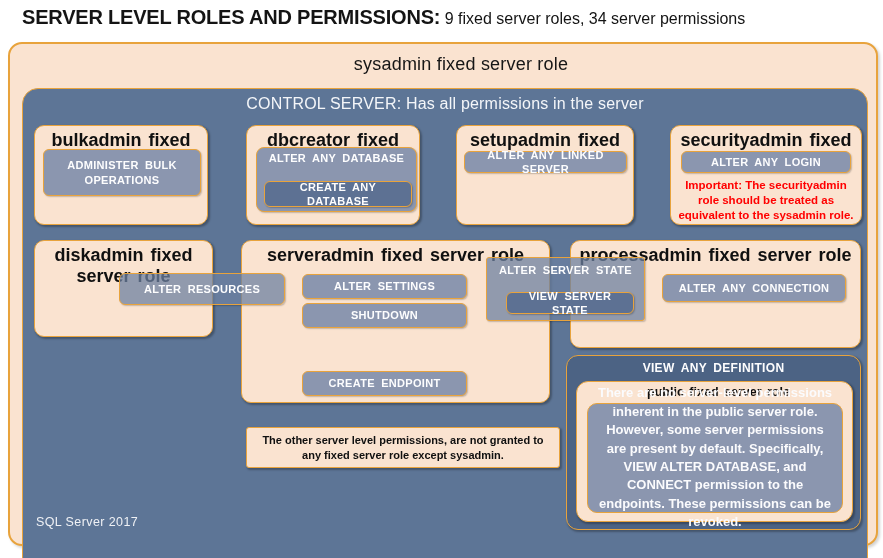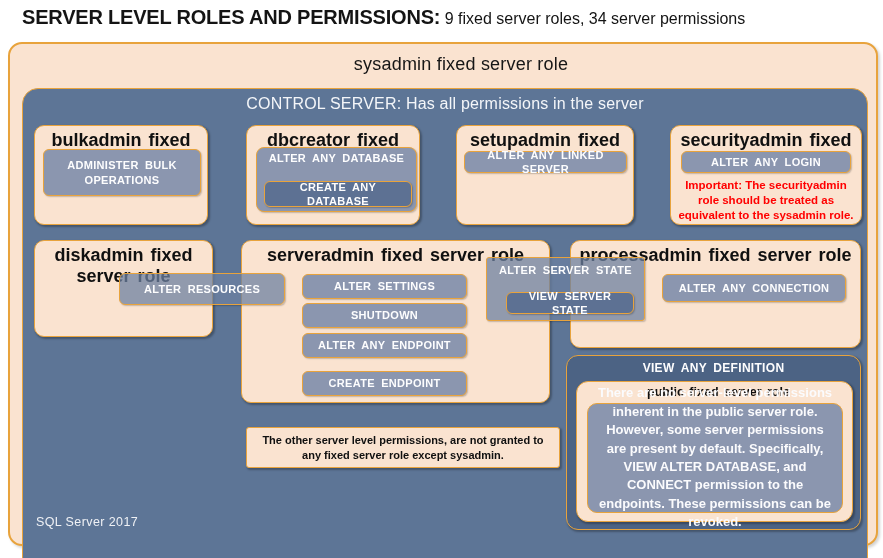--- a/index.html
+++ b/index.html
@@ -156,21 +156,20 @@
       </div>
 
       <div class="abs card diskadmin-card">
         <span class="card-title">diskadmin fixed server role</span>
       </div>
 
       <div class="abs card serveradmin-card">
         <span class="card-title">serveradmin fixed server role</span>
         <div class="abs chip sa-chip sa-chip-0">ALTER SETTINGS</div>
         <div class="abs chip sa-chip sa-chip-1">SHUTDOWN</div>
-        <div class="abs chip sa-chip sa-chip-2">ALTER ANY ENDPOINT</div>
         <div class="abs chip sa-chip sa-chip-3">CREATE ENDPOINT</div>
       </div>
 
       <div class="abs card processadmin-card">
         <span class="card-title">processadmin fixed server role</span>
         <div class="abs chip processadmin-chip">ALTER ANY CONNECTION</div>
       </div>
 
       <div class="abs chip alter-resources-chip">ALTER RESOURCES</div>
 

